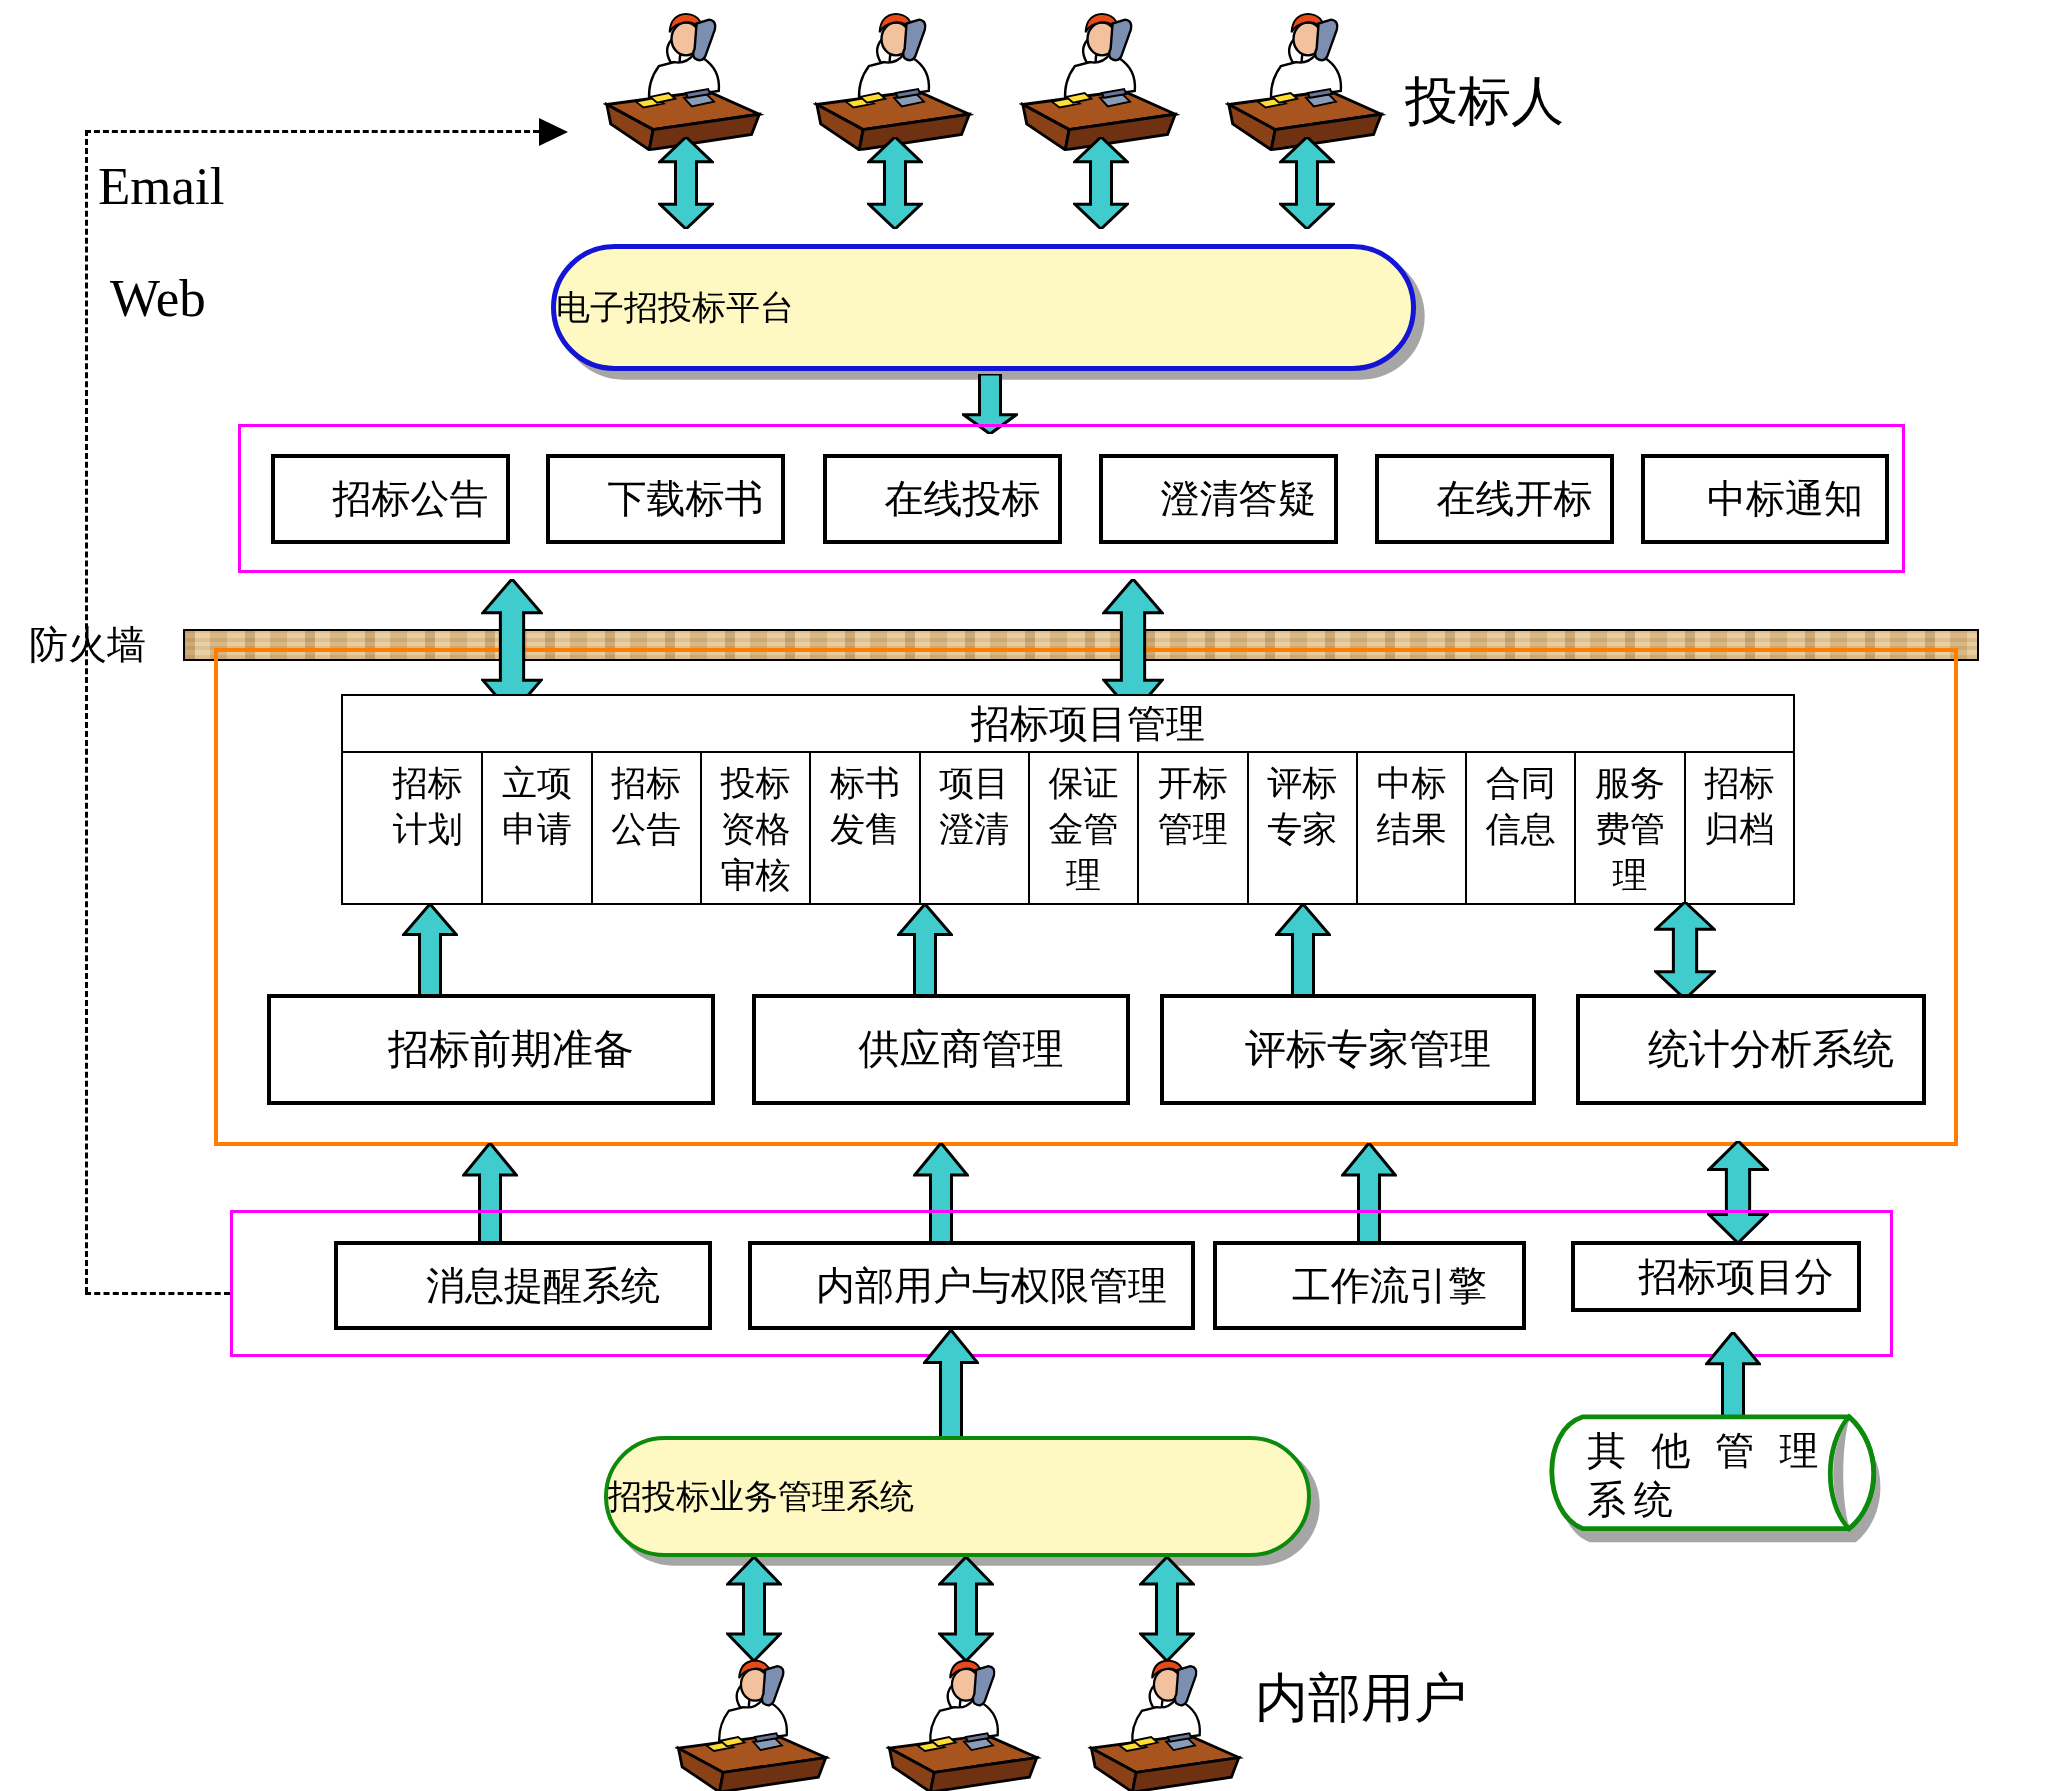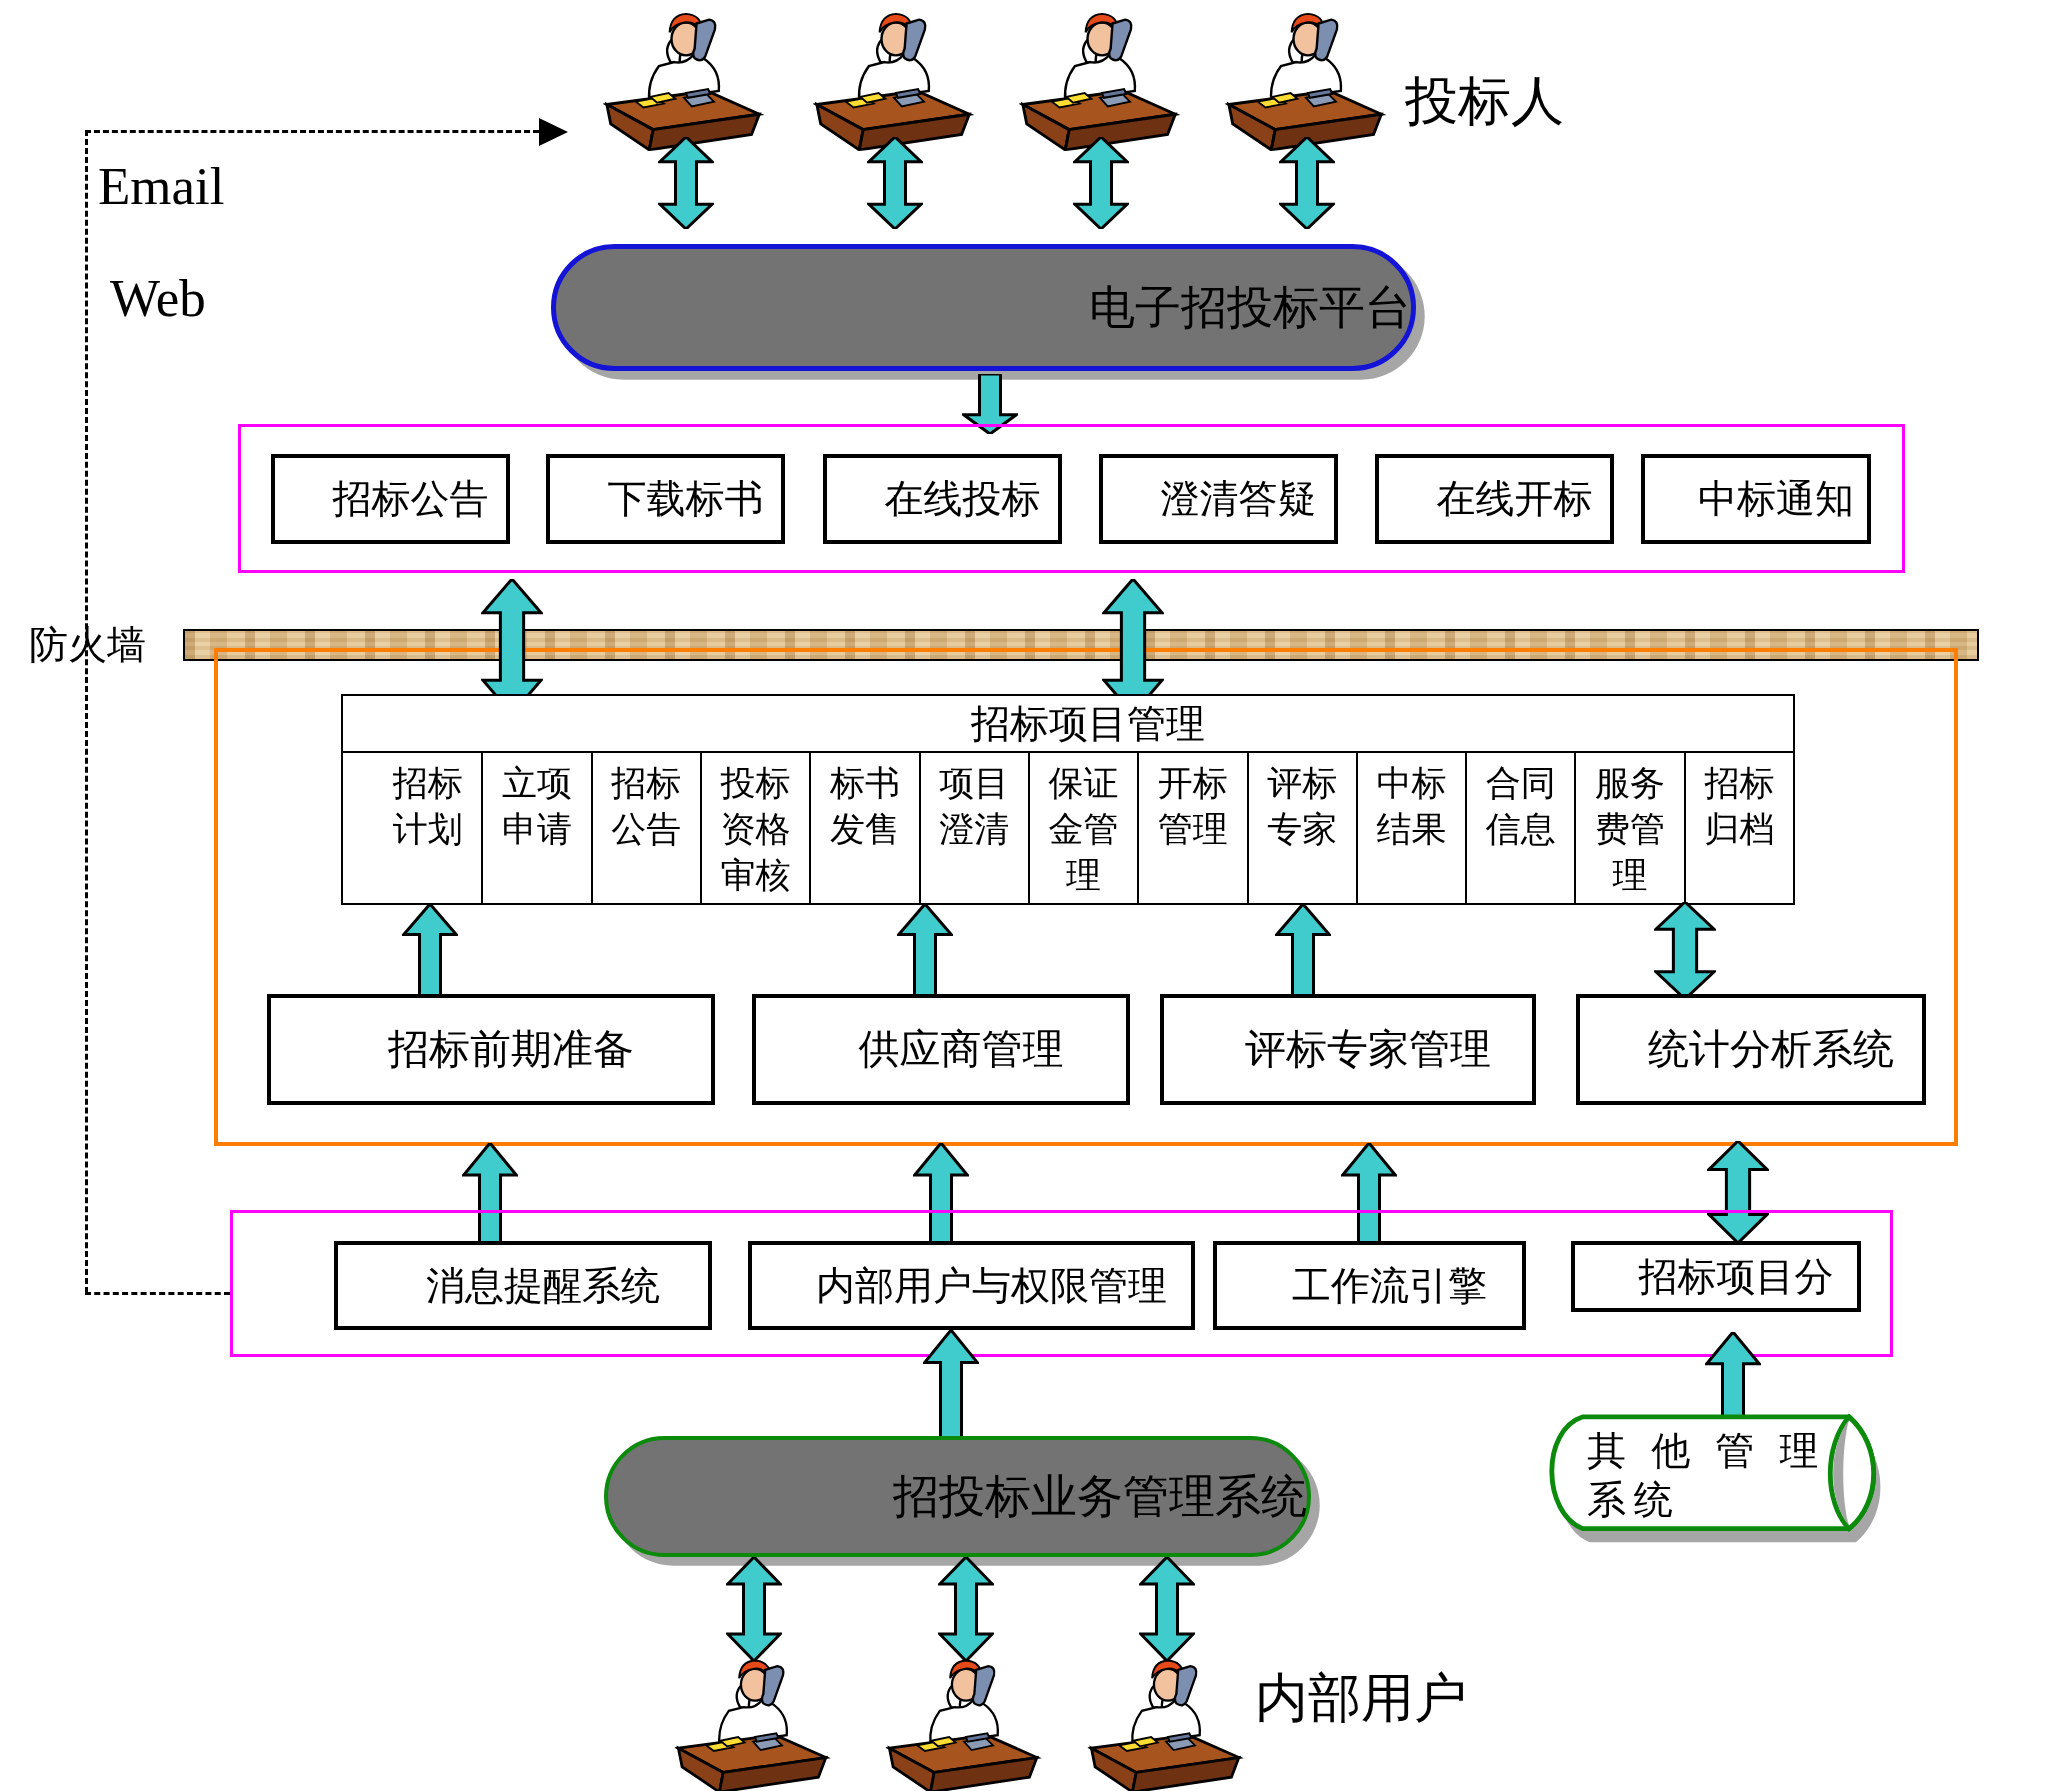--- a/index.html
+++ b/index.html
@@ -11,22 +11,22 @@
   .lbl{position:absolute;font-size:53px;white-space:nowrap;}
   .box{
     position:absolute;background:#fff;border:4.8px solid #000;
     display:flex;align-items:center;justify-content:center;
     font-size:39px;text-align:center;box-sizing:border-box;white-space:nowrap;padding-left:40px;
   }
   .frame{position:absolute;box-sizing:border-box;background:transparent;}
   .frame.magenta{border:3.9px solid #FF00FF;}
   .frame.orange{border:4.8px solid #FF7D00;}
   .stadium{
-    position:absolute;background:#737373;display:flex;align-items:center;justify-content:flex-end;
-    font-size:46px;box-sizing:border-box;white-space:nowrap;
+    position:absolute;background:#fef9c3;display:flex;align-items:center;justify-content:flex-start;
+    font-size:34px;box-sizing:border-box;white-space:nowrap;
     box-shadow:8.7px 8.7px 0 #A6A6A6;
   }
   .stadium.blue{border:5.8px solid #1414D6;border-radius:68px;}
   .stadium.green{border:4.8px solid #0B8A0B;border-radius:64px;}
   .firewall-bar{
     position:absolute;box-sizing:border-box;border:2.9px solid #000;
     background:
       repeating-linear-gradient(90deg, rgba(150,100,40,0.30) 0 9.7px, rgba(255,240,210,0.18) 9.7px 25px, rgba(170,120,55,0.22) 25px 42px, rgba(255,235,200,0.10) 42px 60px),
       repeating-linear-gradient(0deg, rgba(120,80,30,0.12) 0 3.9px, rgba(255,245,225,0.10) 3.9px 8.7px),
       #E3C492;
@@ -138,21 +138,21 @@
     </div>
   <div class="box" style="left:1099px;top:454px;width:239px;height:90px;">
       <span>澄清答疑</span>
     </div>
   <div class="box" style="left:823px;top:454px;width:239px;height:90px;">
       <span>在线投标</span>
     </div>
   <div class="box" style="left:1375px;top:454px;width:239px;height:90px;">
       <span>在线开标</span>
     </div>
-  <div class="box" style="left:1641px;top:454px;width:230px;height:90px;">
+  <div class="box" style="left:1641px;top:454px;width:248px;height:90px;">
       <span>中标通知</span>
     </div>
 
   <div class="lbl" style="left:29px;top:618px;font-size:39px;">防火墙</div>
   <div class="firewall-bar" style="left:183px;top:629px;width:1796px;height:32px;"></div>
 
   <div class="frame orange" style="left:214px;top:648px;width:1744px;height:498px;"></div>
 
   <svg class="arrow" style="left:481px;top:579px;" width="62" height="135" viewBox="0 0 64 100" preserveAspectRatio="none">
       <polygon points="32,0 62,25 44,25 44,75 62,75 32,100 2,75 20,75 20,25 2,25"></polygon>

